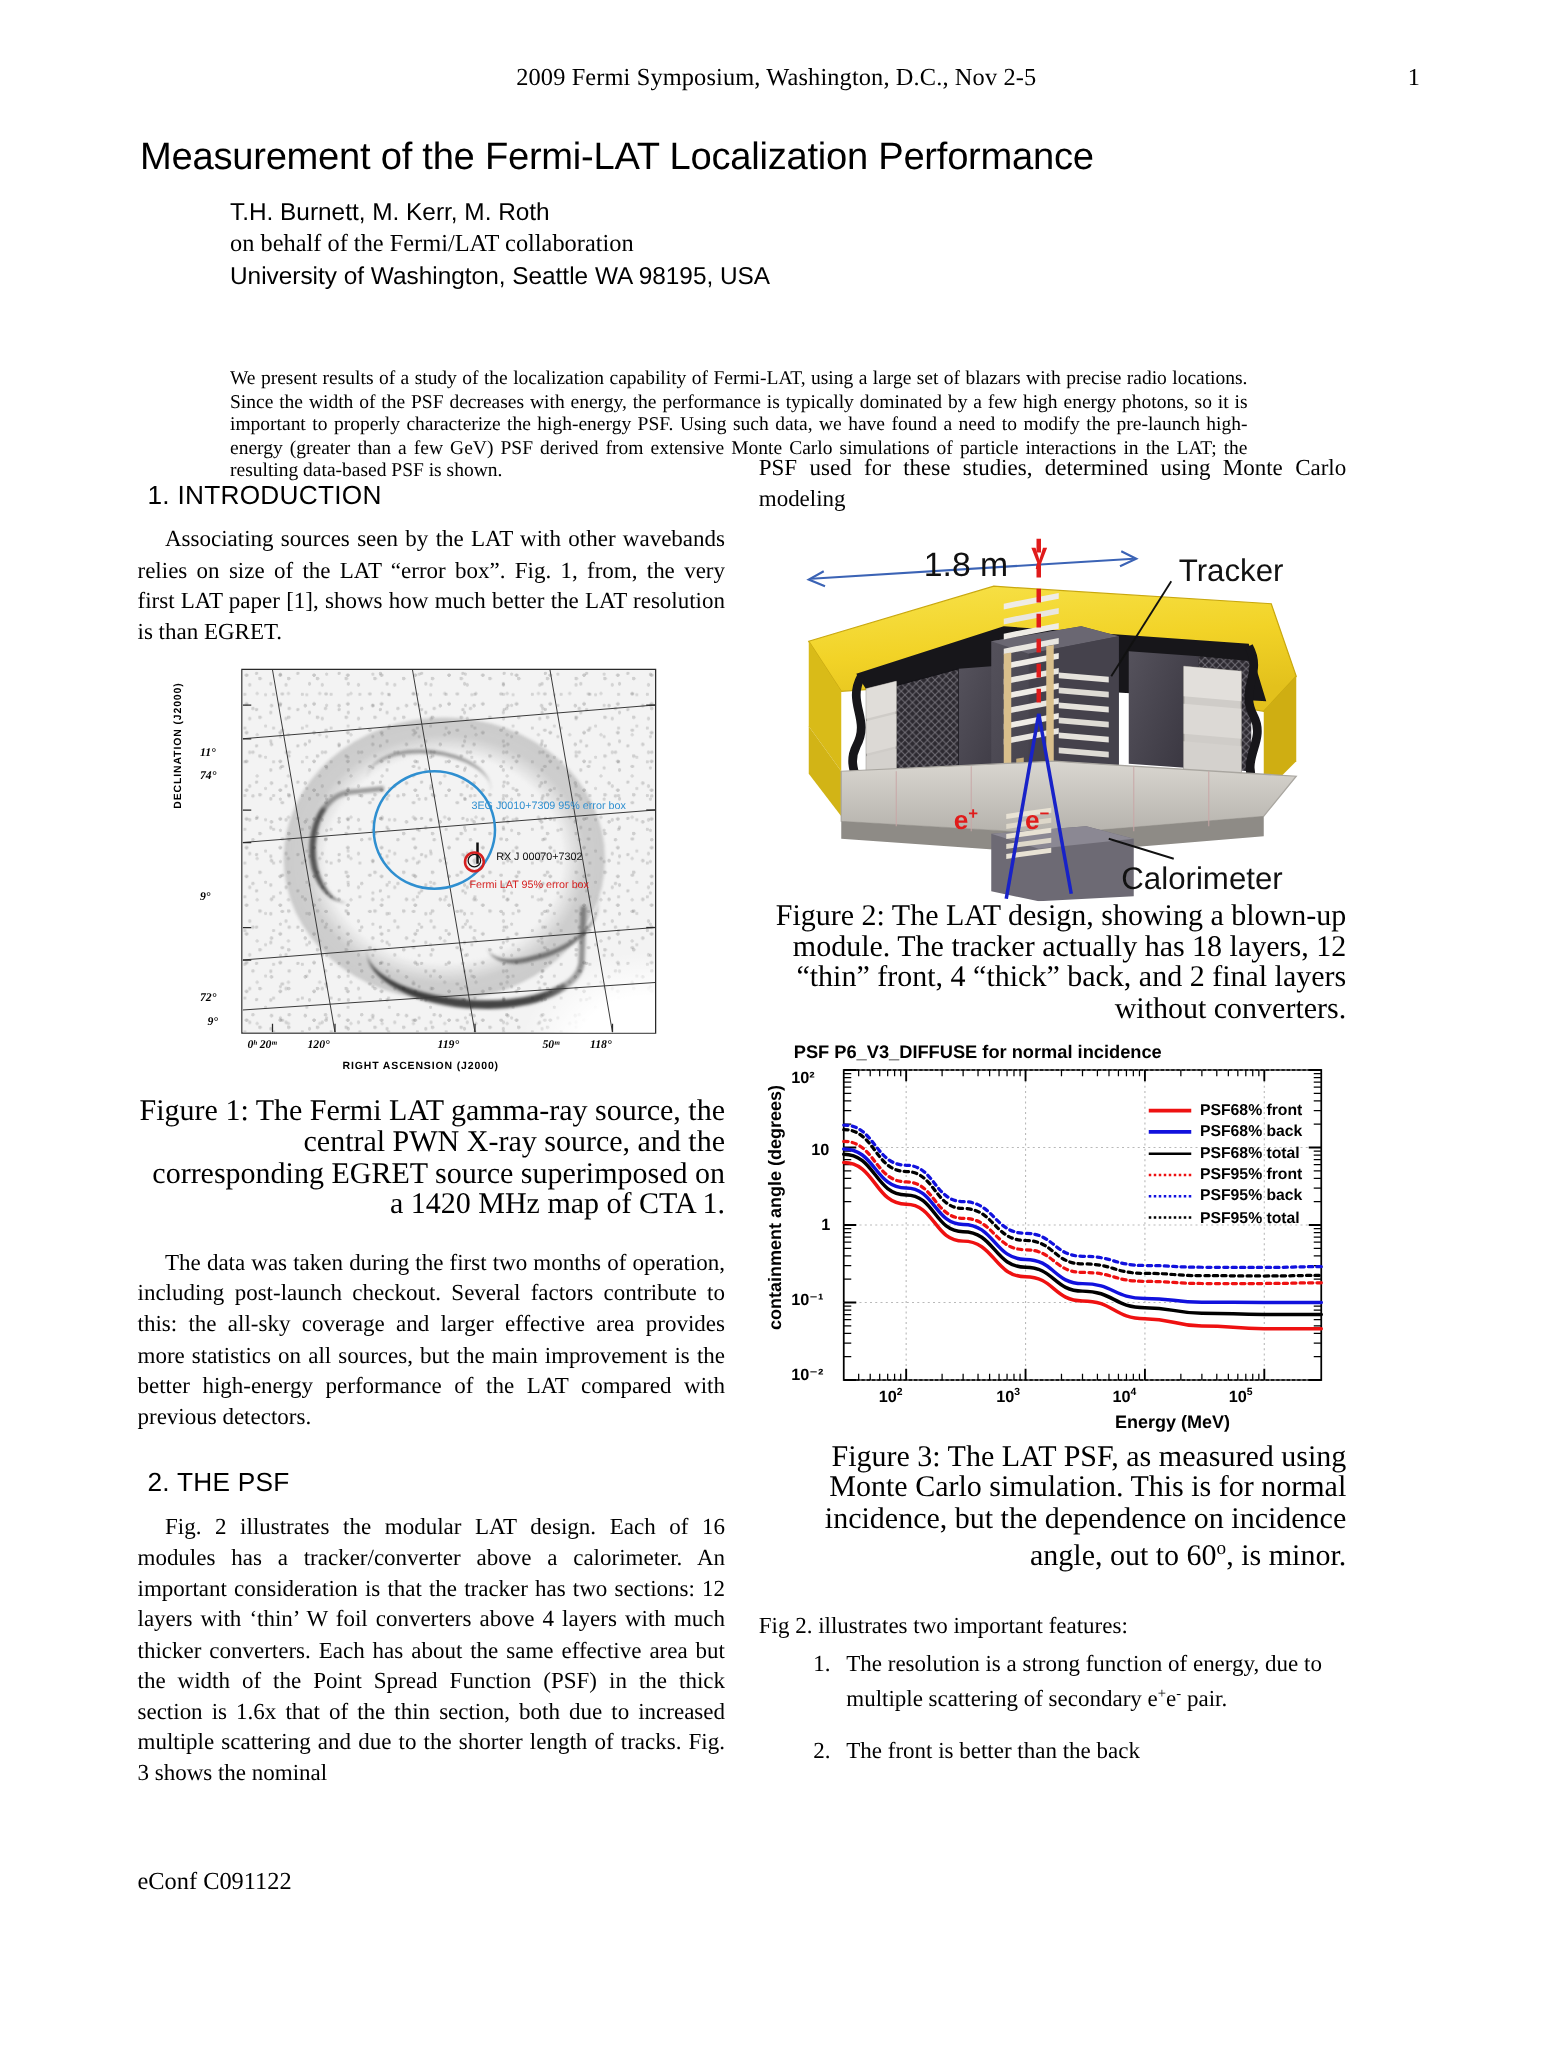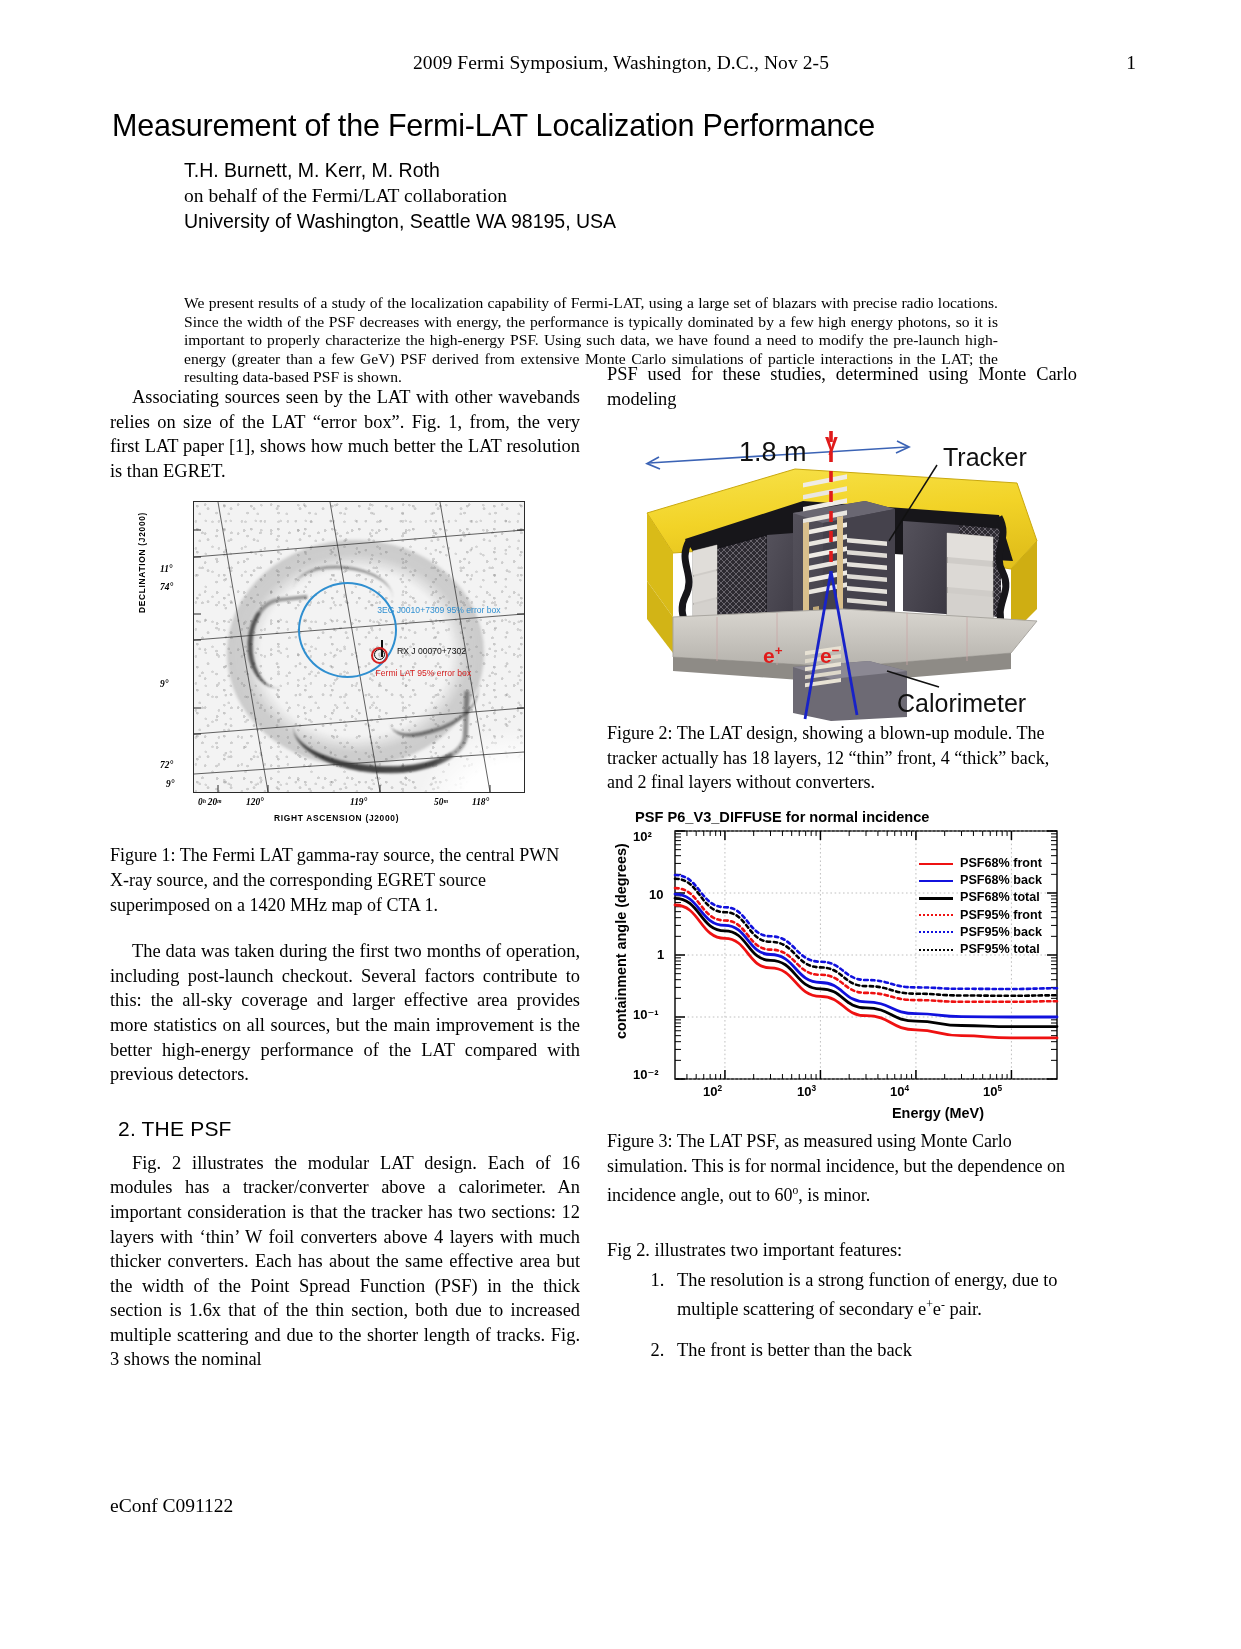--- a/index.html
+++ b/index.html
@@ -109,23 +109,23 @@
   p.body {
     font-size: 18.4px;
     line-height: 24.6px;
     text-align: justify;
     margin: 0 0 0 0;
     text-indent: 22px;
     hyphens: none;
   }
   p.body.noind { text-indent: 0; }
   p.caption {
-    font-size: 18px;
+    font-size: 24px;
     line-height: 24.6px;
-    text-align: left;
+    text-align: right;
     margin: 0;
     text-indent: 0;
   }
   .gap-m { height: 22px; }
   .gap-l { height: 30px; }
 
   
   .fig1-wrap {
     position: relative;
     width: 398px;
@@ -411,20 +411,21 @@
   <div class="authors">
     <div class="l1">T.H. Burnett, M. Kerr, M. Roth</div>
     <div class="l2">on behalf of the Fermi/LAT collaboration</div>
     <div class="l3">University of Washington, Seattle WA 98195, USA</div>
   </div>
 
   <div class="abstract">We present results of a study of the localization capability of Fermi-LAT, using a large set of blazars with precise radio locations. Since the width of the PSF decreases with energy, the performance is typically dominated by a few high energy photons, so it is important to properly characterize the high-energy PSF. Using such data, we have found a need to modify the pre-launch high-energy (greater than a few GeV) PSF derived from extensive Monte Carlo simulations of particle interactions in the LAT; the resulting data-based PSF is shown.</div>
 
   <div class="col-left">
 
+    <h2 class="secthead">1.   INTRODUCTION</h2>
     <p class="body">Associating sources seen by the LAT with other wavebands relies on size of the LAT “error box”.  Fig. 1, from, the very first LAT paper [1], shows how much better the LAT resolution is than EGRET.</p>
 
     <div class="fig1-wrap">
 
       <div class="f1-t" style="left:14px; top:67px;">11°</div>
       <div class="f1-t" style="left:14px; top:85px;">74°</div>
       <div class="f1-t" style="left:14px; top:182px;">9°</div>
       <div class="f1-t" style="left:14px; top:263px;">72°</div>
       <div class="f1-t" style="left:20px; top:282px;">9°</div>
 

